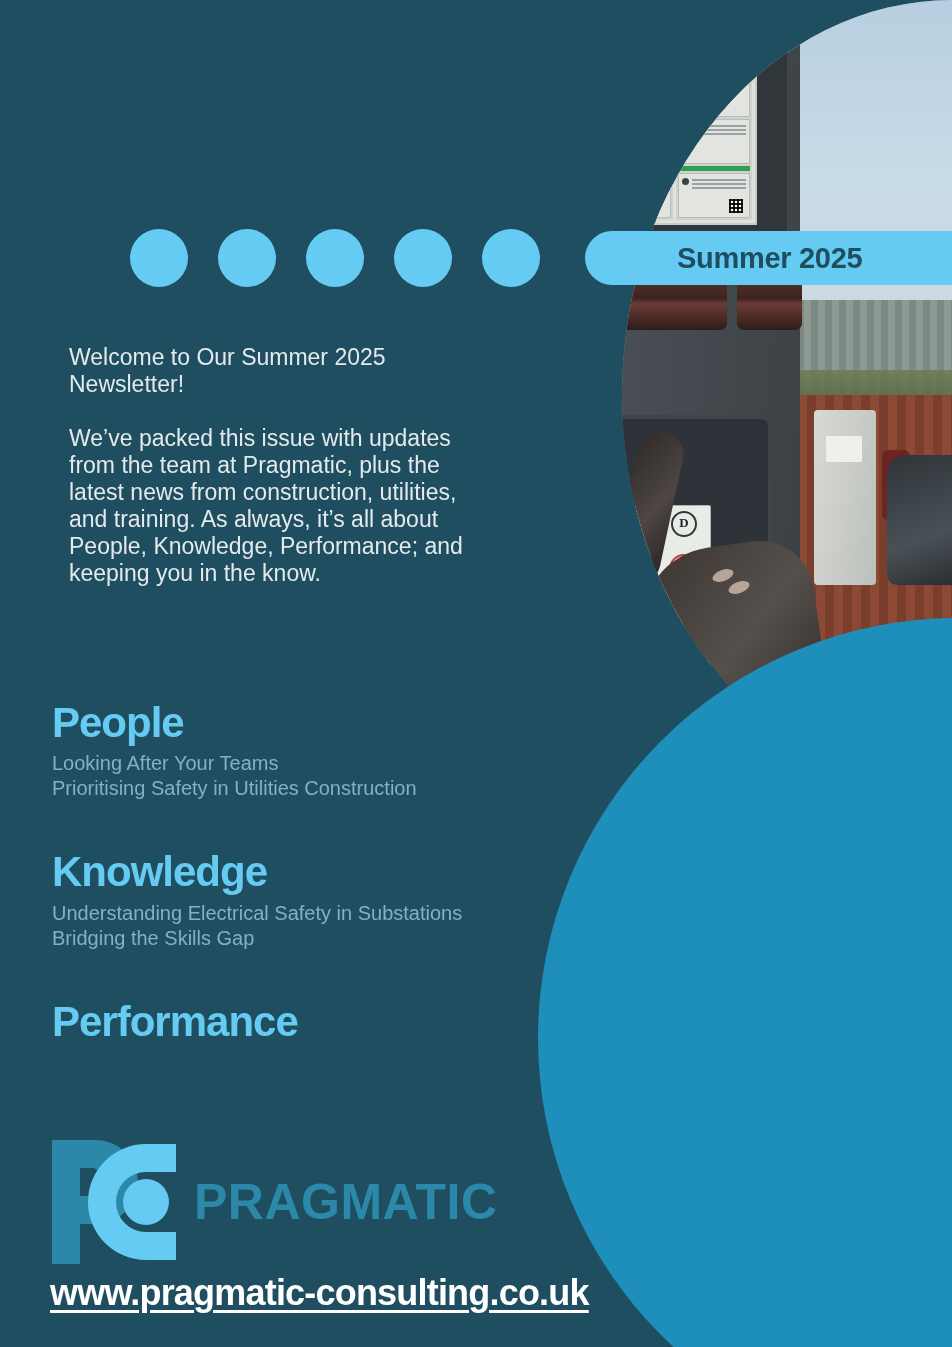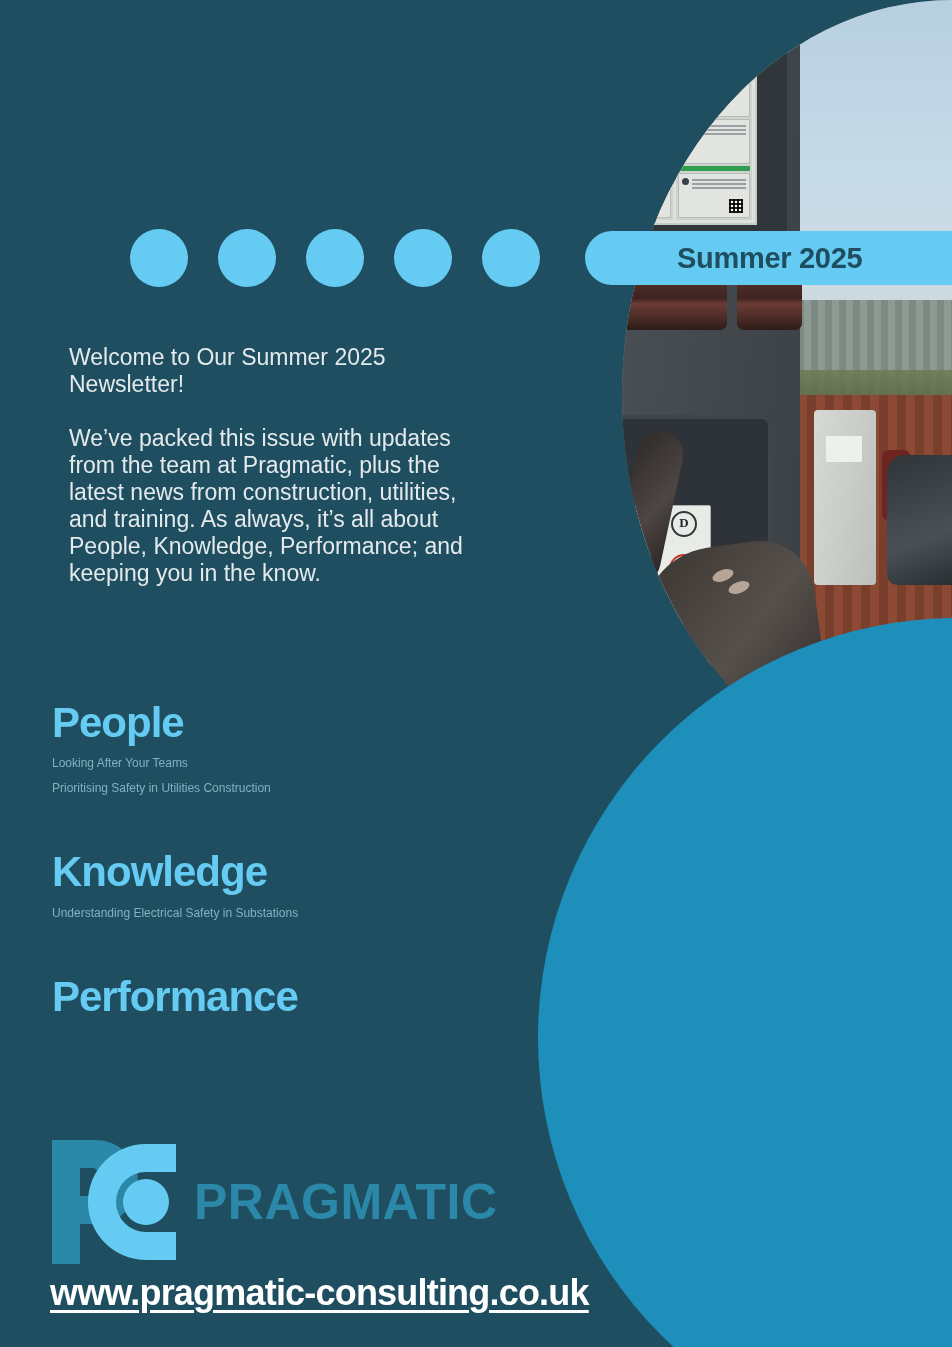--- a/index.html
+++ b/index.html
@@ -391,21 +391,21 @@
   .sec-title {
     color: #66cbf2;
     font-size: 42px;
     font-weight: bold;
     letter-spacing: -1px;
     line-height: 1.08;
     margin-bottom: 6px;
   }
   .sec-item {
     color: #7fb3c4;
-    font-size: 12px;
+    font-size: 20px;
     line-height: 25px;
   }
 
   
   .logo {
     position: absolute;
     left: 50px;
     top: 1138px;
     display: flex;
     align-items: center;
@@ -567,20 +567,21 @@
 
     <div class="section">
       <div class="sec-title">People</div>
       <div class="sec-item">Looking After Your Teams</div>
       <div class="sec-item">Prioritising Safety in Utilities Construction</div>
     </div>
 
     <div class="section">
       <div class="sec-title">Knowledge</div>
       <div class="sec-item">Understanding Electrical Safety in Substations</div>
+      <div class="sec-item">Bridging the Skills Gap</div>
     </div>
 
     <div class="section">
       <div class="sec-title">Performance</div>
     </div>
 
   </div>
 
   <div class="logo">
     <div class="logo-mark">

